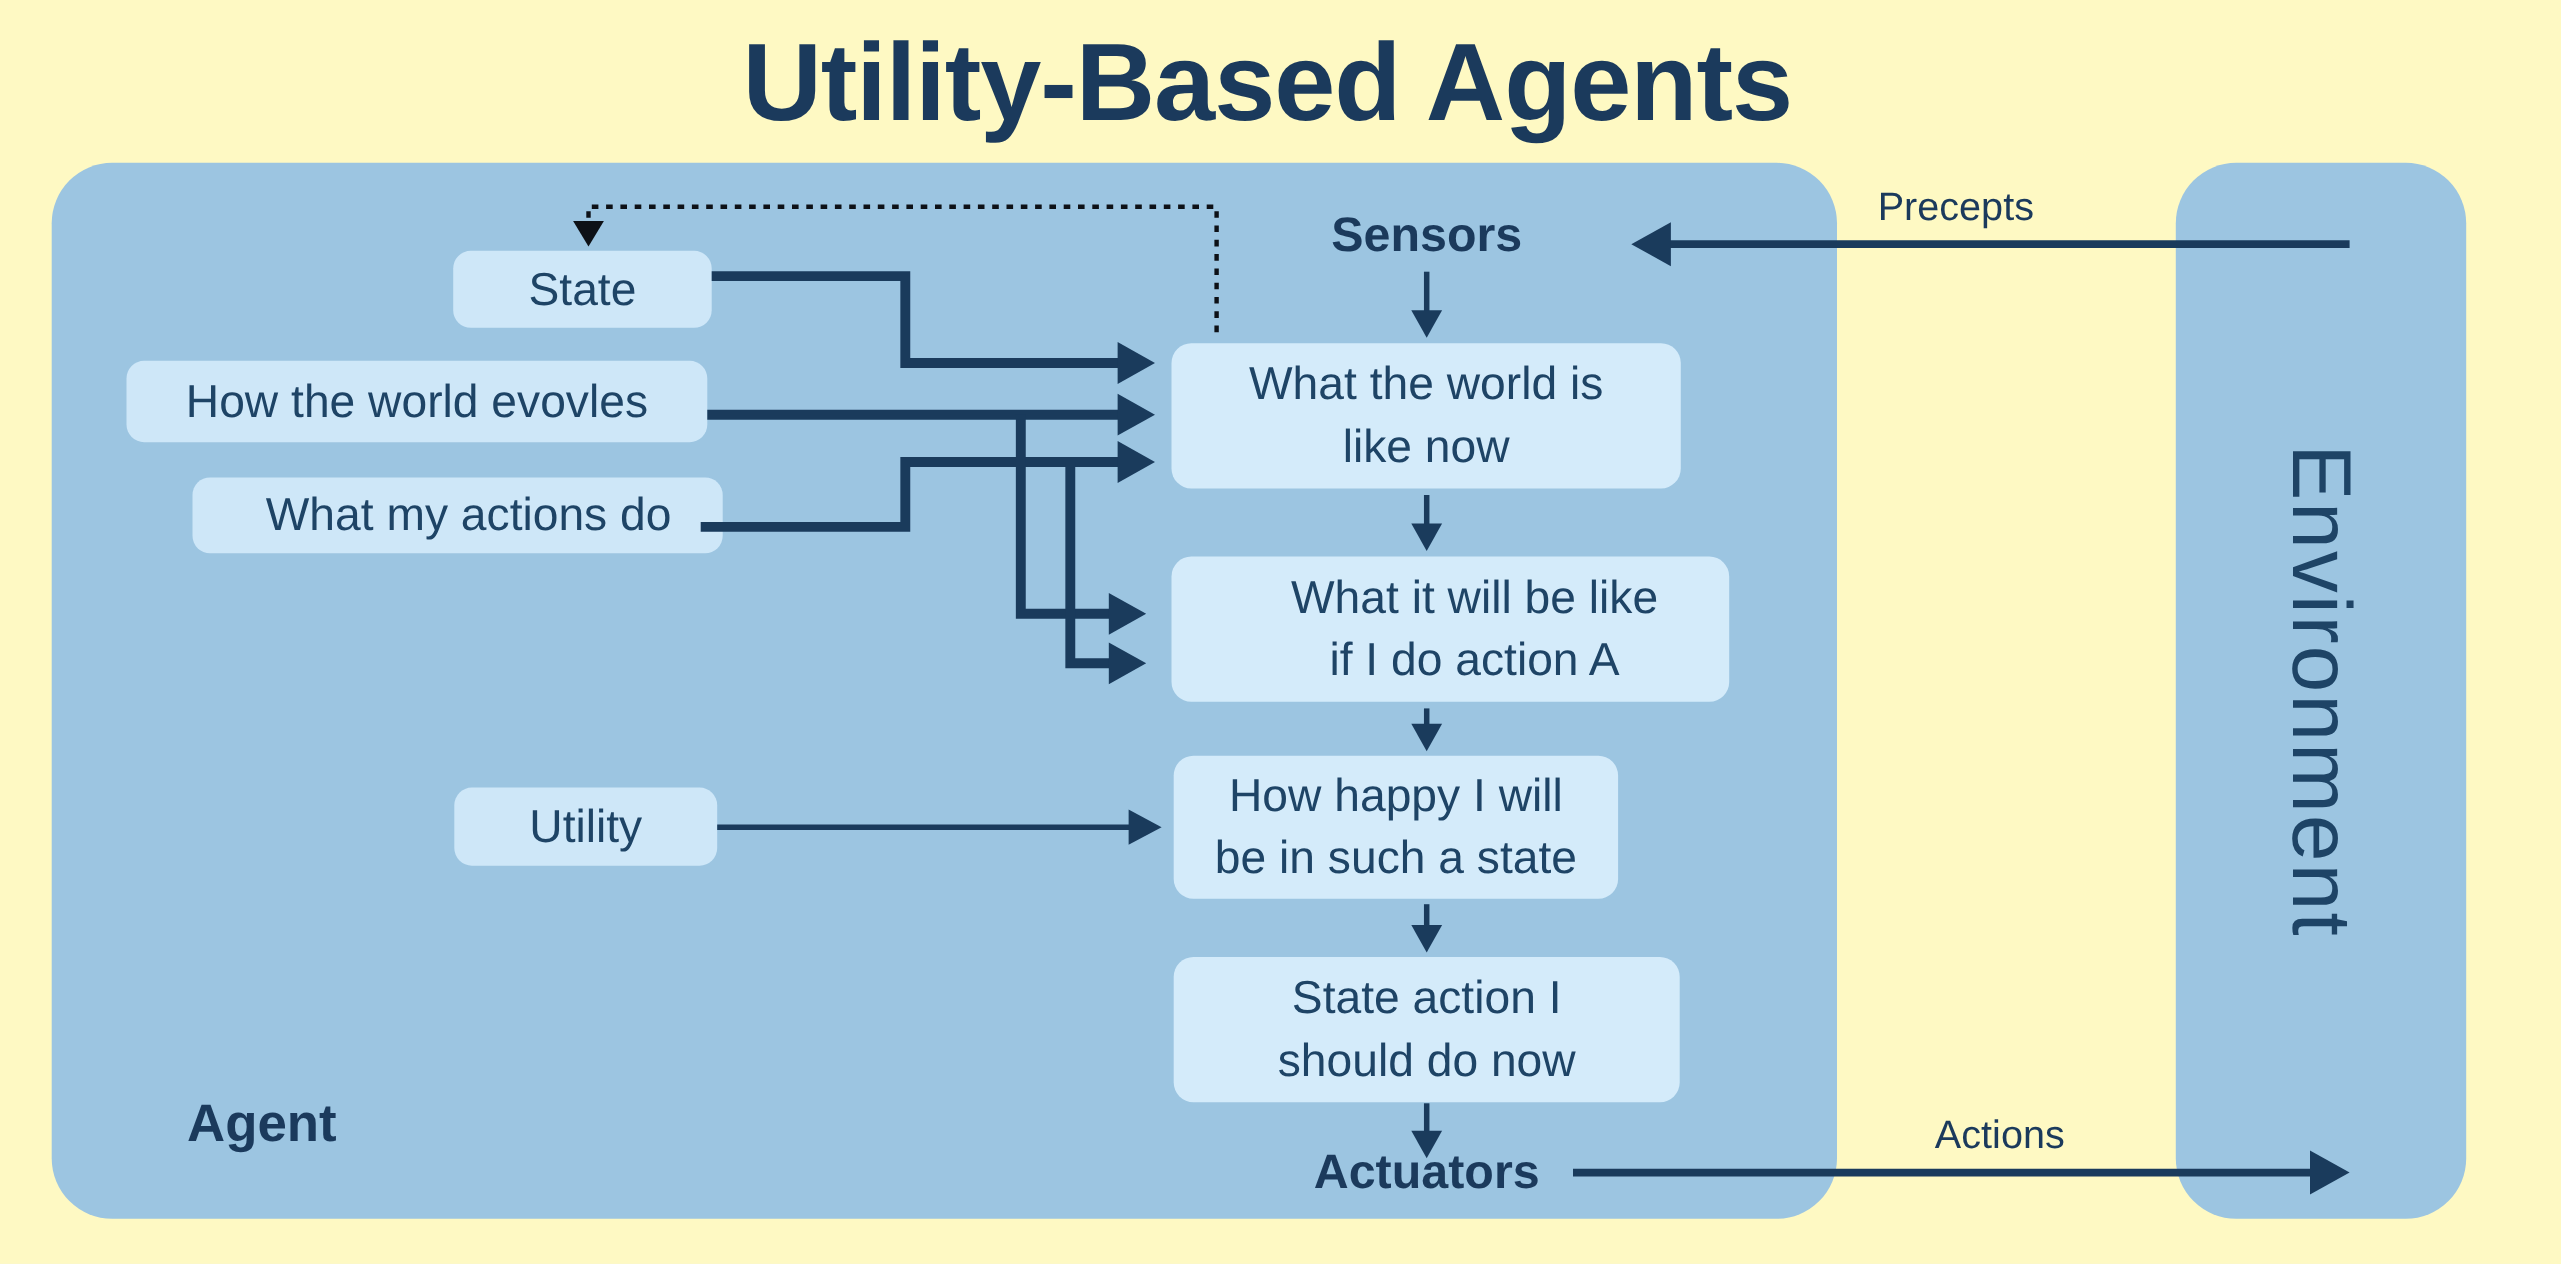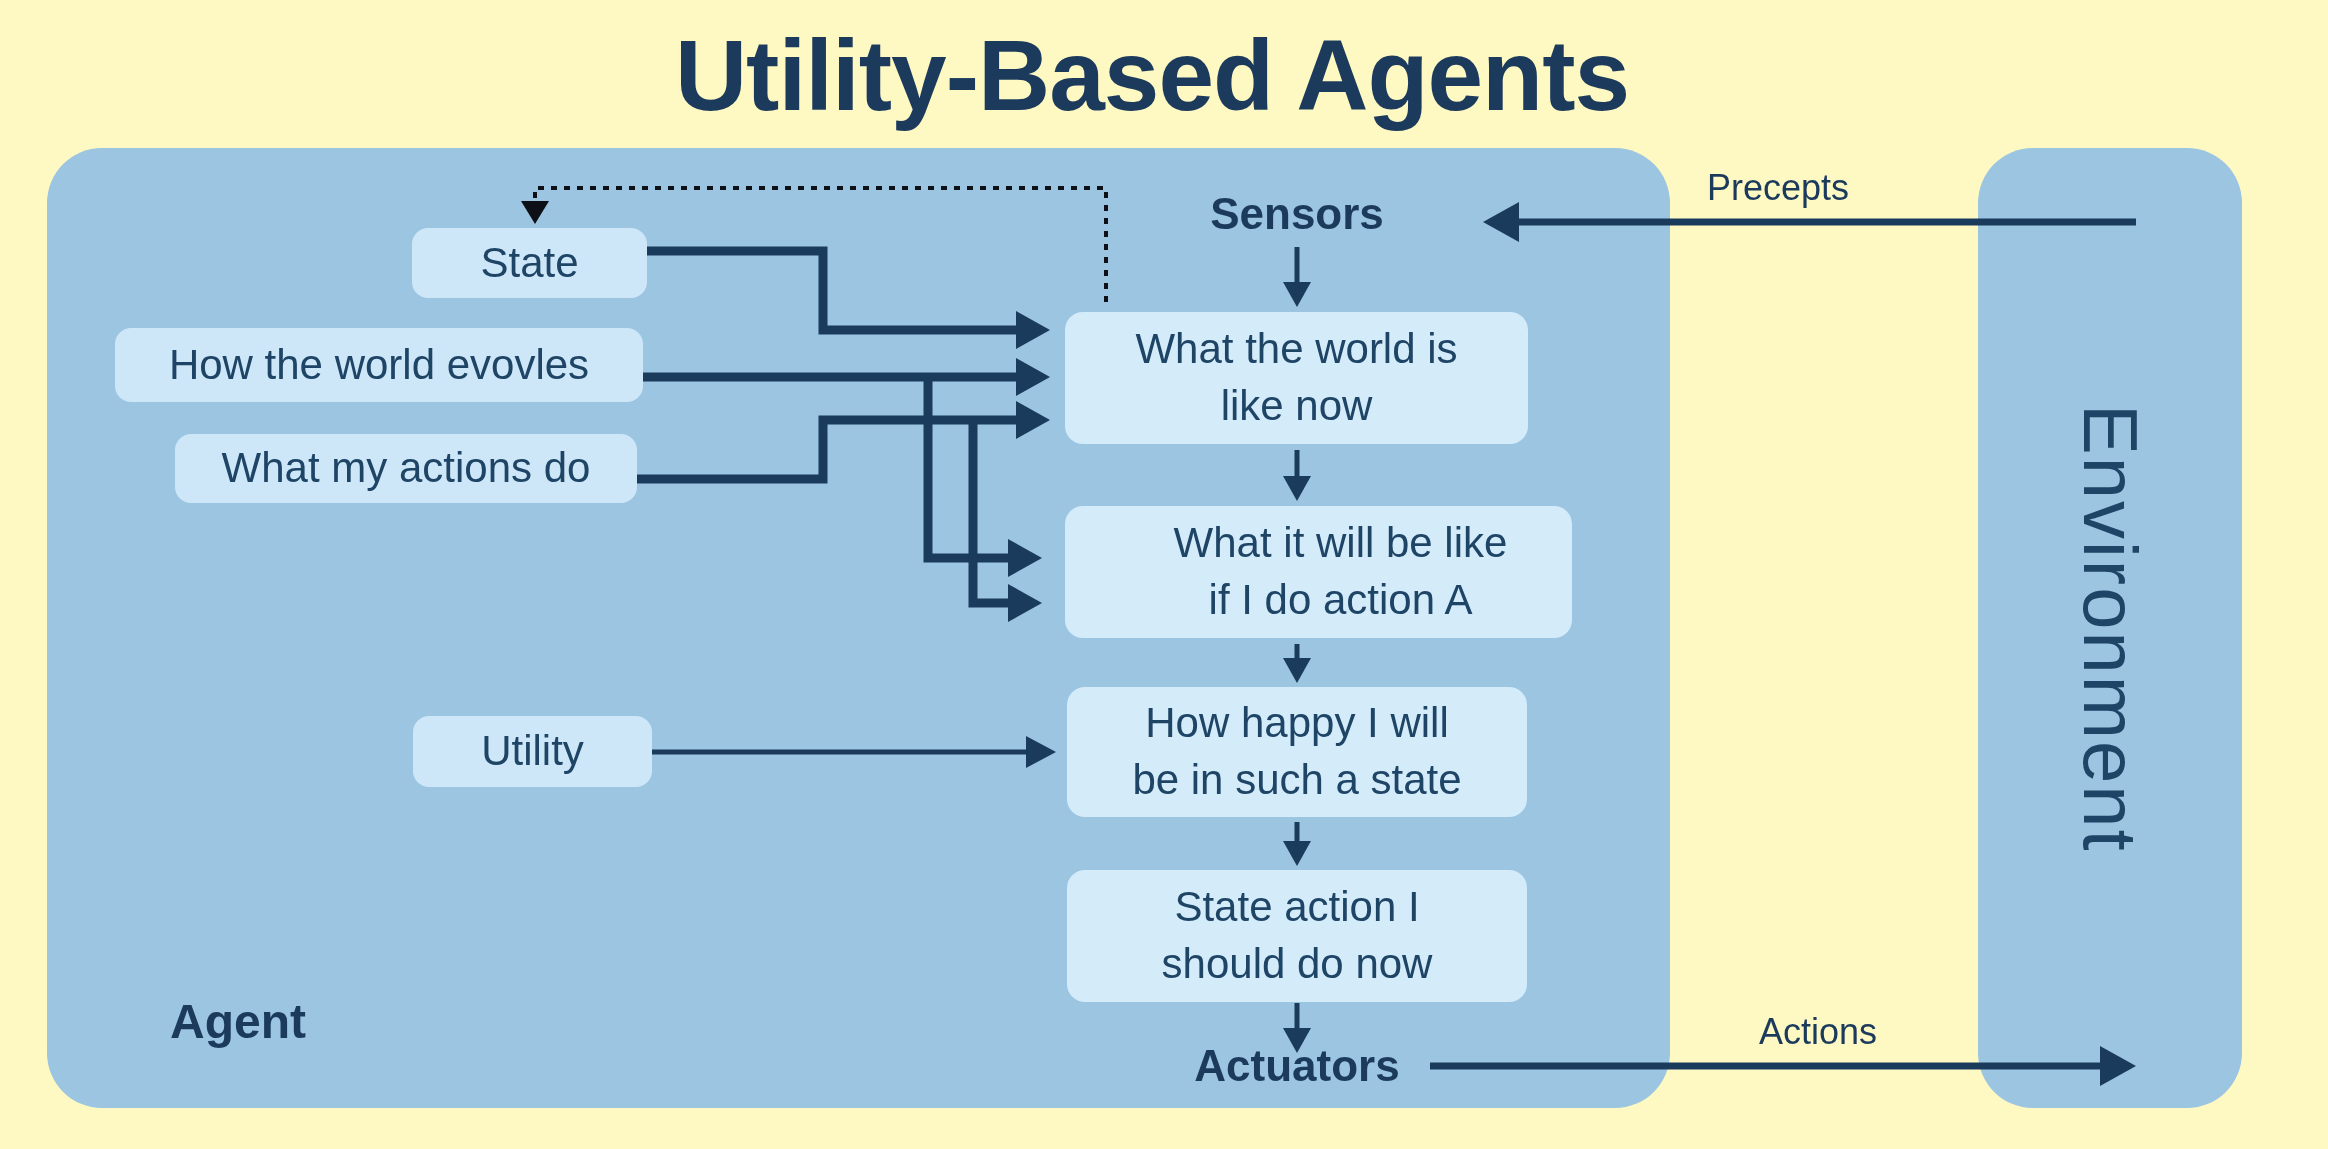--- a/index.html
+++ b/index.html
@@ -28,25 +28,25 @@
   }
   .node{
     position:absolute;display:flex;align-items:center;justify-content:center;
     text-align:center;font-size:42px;color:#1E4466;border-radius:16px;
     white-space:pre-line;line-height:1.35;
   }
   .node-left{background:#CEE7F8;}
   .node-center{background:#D4EBFA;border-radius:18px;}
   .n-state{left:412px;top:228px;width:235px;height:70px;}
   .n-evolves{left:115px;top:328px;width:528px;height:74px;}
-  .n-actionsdo{left:175px;top:434px;width:462px;height:69px;}
+  .n-actionsdo{left:175px;top:434px;width:462px;height:69px;padding-left:20px;}
   .n-utility{left:413px;top:716px;width:239px;height:71px;}
   .n-worldnow{left:1065px;top:312px;width:463px;height:132px;}
   .n-worldfuture{left:1065px;top:506px;width:463px;height:132px;padding-left:44px;}
-  .n-happy{left:1067px;top:687px;width:460px;height:130px;}
+  .n-happy{left:1067px;top:687px;width:404px;height:130px;}
   .n-actionchoice{left:1067px;top:870px;width:460px;height:132px;}
   .io-label{
     position:absolute;font-weight:bold;color:#1B3A5C;font-size:44px;
     transform:translate(-50%,-50%);white-space:nowrap;
   }
   .sensors-label{left:1297px;top:214px;}
   .actuators-label{left:1297px;top:1066px;}
   .flow-label{
     position:absolute;font-size:36px;color:#1B3A5C;
     transform:translate(-50%,-50%);white-space:nowrap;font-weight:normal;

